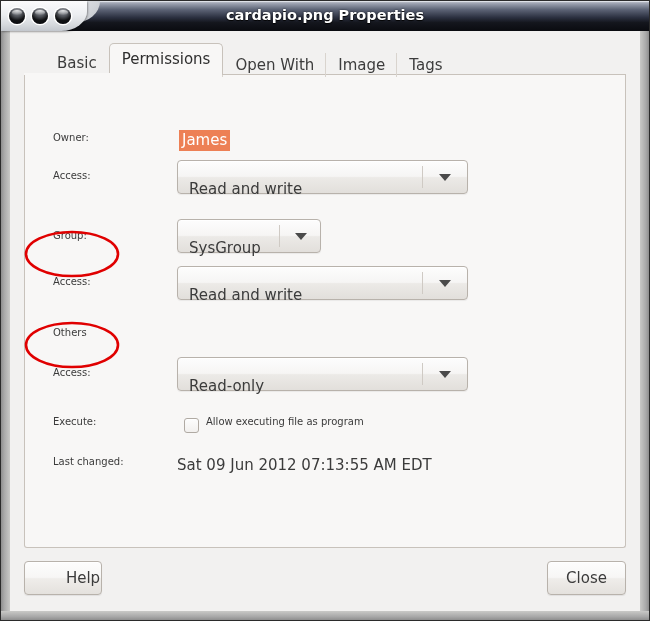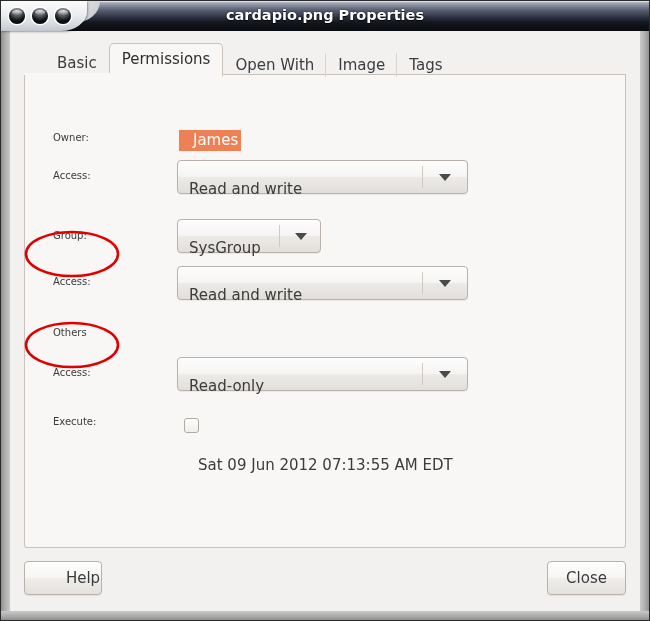--- a/index.html
+++ b/index.html
@@ -233,21 +233,21 @@
     position: absolute;
     font-size: 15px;
     color: #3b3b3b;
     white-space: nowrap;
   }
   .owner-chip {
     position: absolute;
     background: #ed8055;
     color: #ffffff;
     font-size: 15px;
-    padding: 1px 3px 2px 14px;
+    padding: 1px 3px 2px 3px;
     white-space: nowrap;
   }
 
   
   .combo {
     position: absolute;
     box-sizing: border-box;
     height: 34px;
     border: 1px solid #b8b2ab;
     border-radius: 4px;
@@ -387,22 +387,24 @@
 
         <div class="lbl" style="left:28px; top:293px;">Access:</div>
         <div class="combo" style="left:152px; top:283px; width:291px;">
           <div class="combo-label">Read-only</div>
           <div class="combo-sep" style="right:44px;"></div>
           <div class="combo-arrow" style="right:16px;"></div>
         </div>
 
         <div class="lbl" style="left:28px; top:342px;">Execute:</div>
         <div class="checkbox" style="left:159px; top:344px;"></div>
-
-        <div class="val" style="left:152px; top:382px;margin-left:21px;">Sat 09 Jun 2012 07:13:55 AM EDT</div>
+        <div class="lbl" style="left:181px; top:342px;">Allow executing file as program</div>
+
+        <div class="lbl" style="left:28px; top:382px;">Last changed:</div>
+        <div class="val" style="left:152px; top:382px;">Sat 09 Jun 2012 07:13:55 AM EDT</div>
 
       </div>
     </div>
     <div class="page-mask"></div>
 
     <div class="btn" style="left:14px; top:530px; width:78px;padding-left:40px;">Help</div>
     <div class="btn" style="left:537px; top:530px; width:79px;">Close</div>
 
   </div>
 

